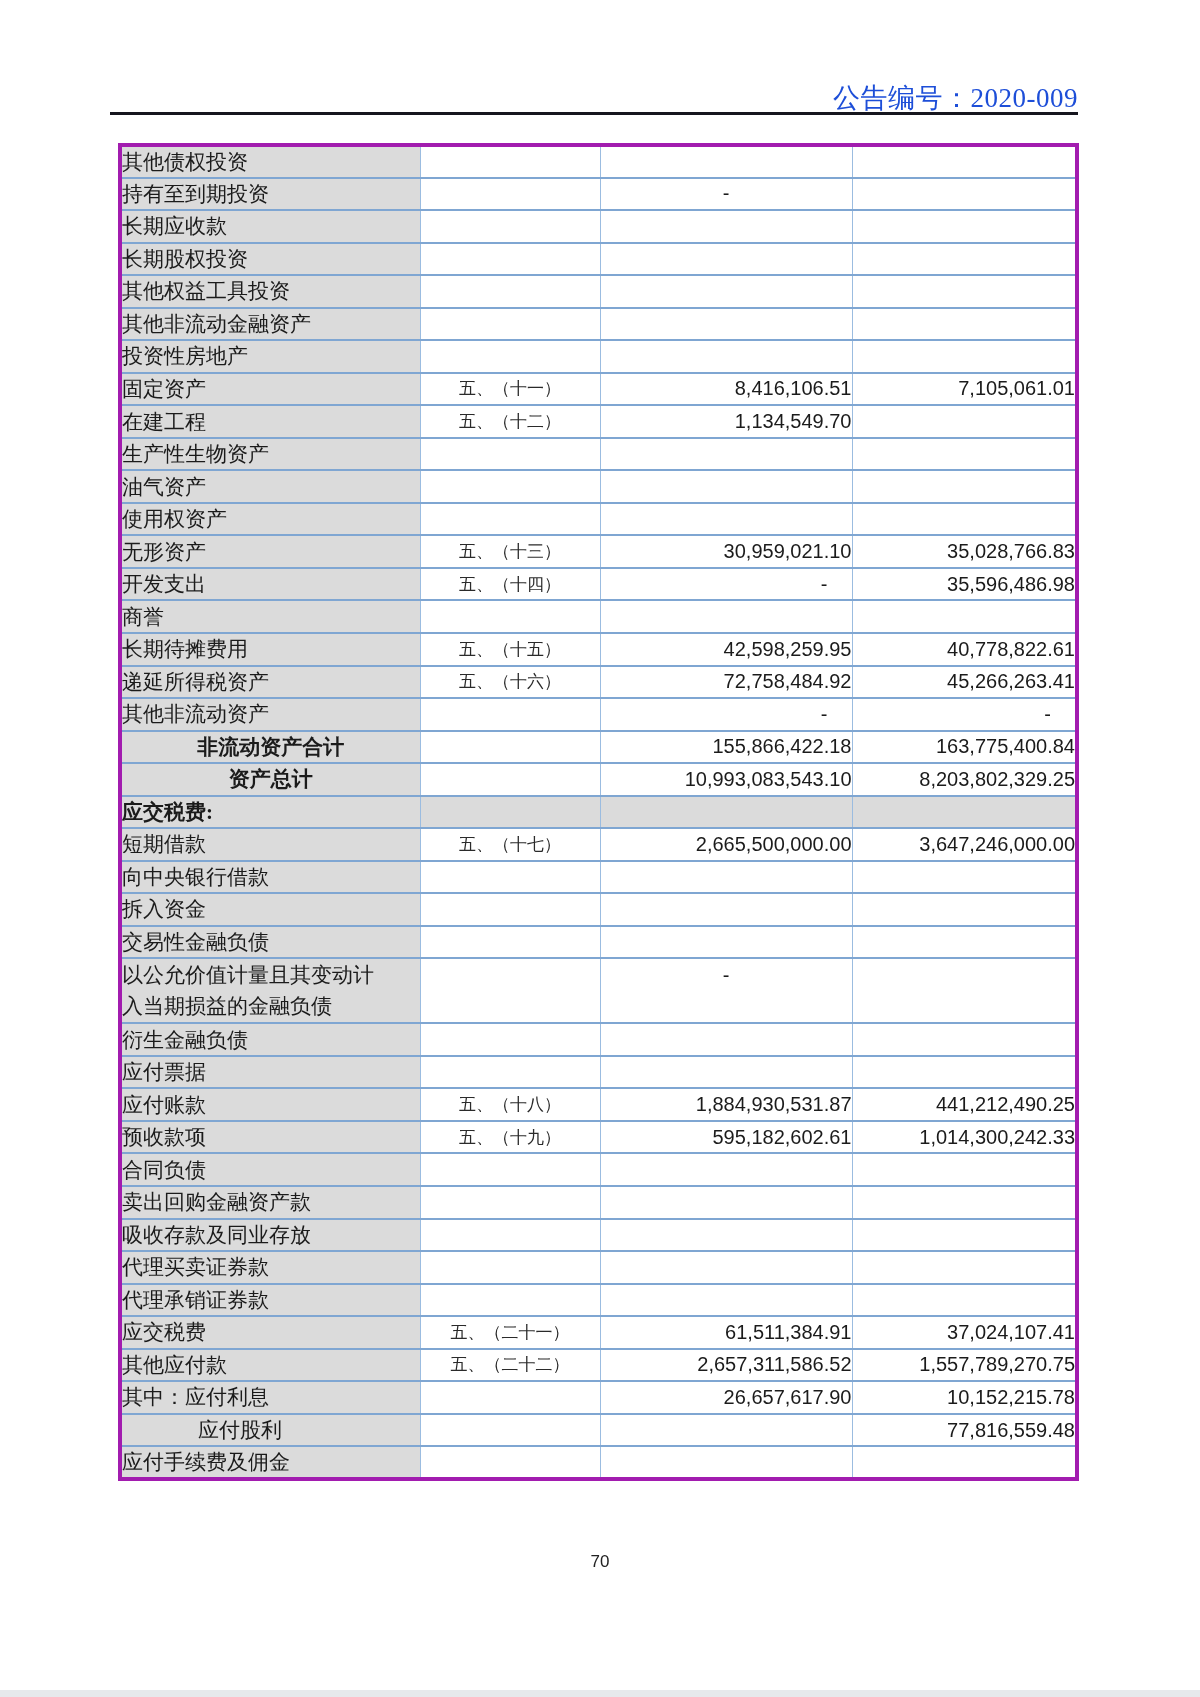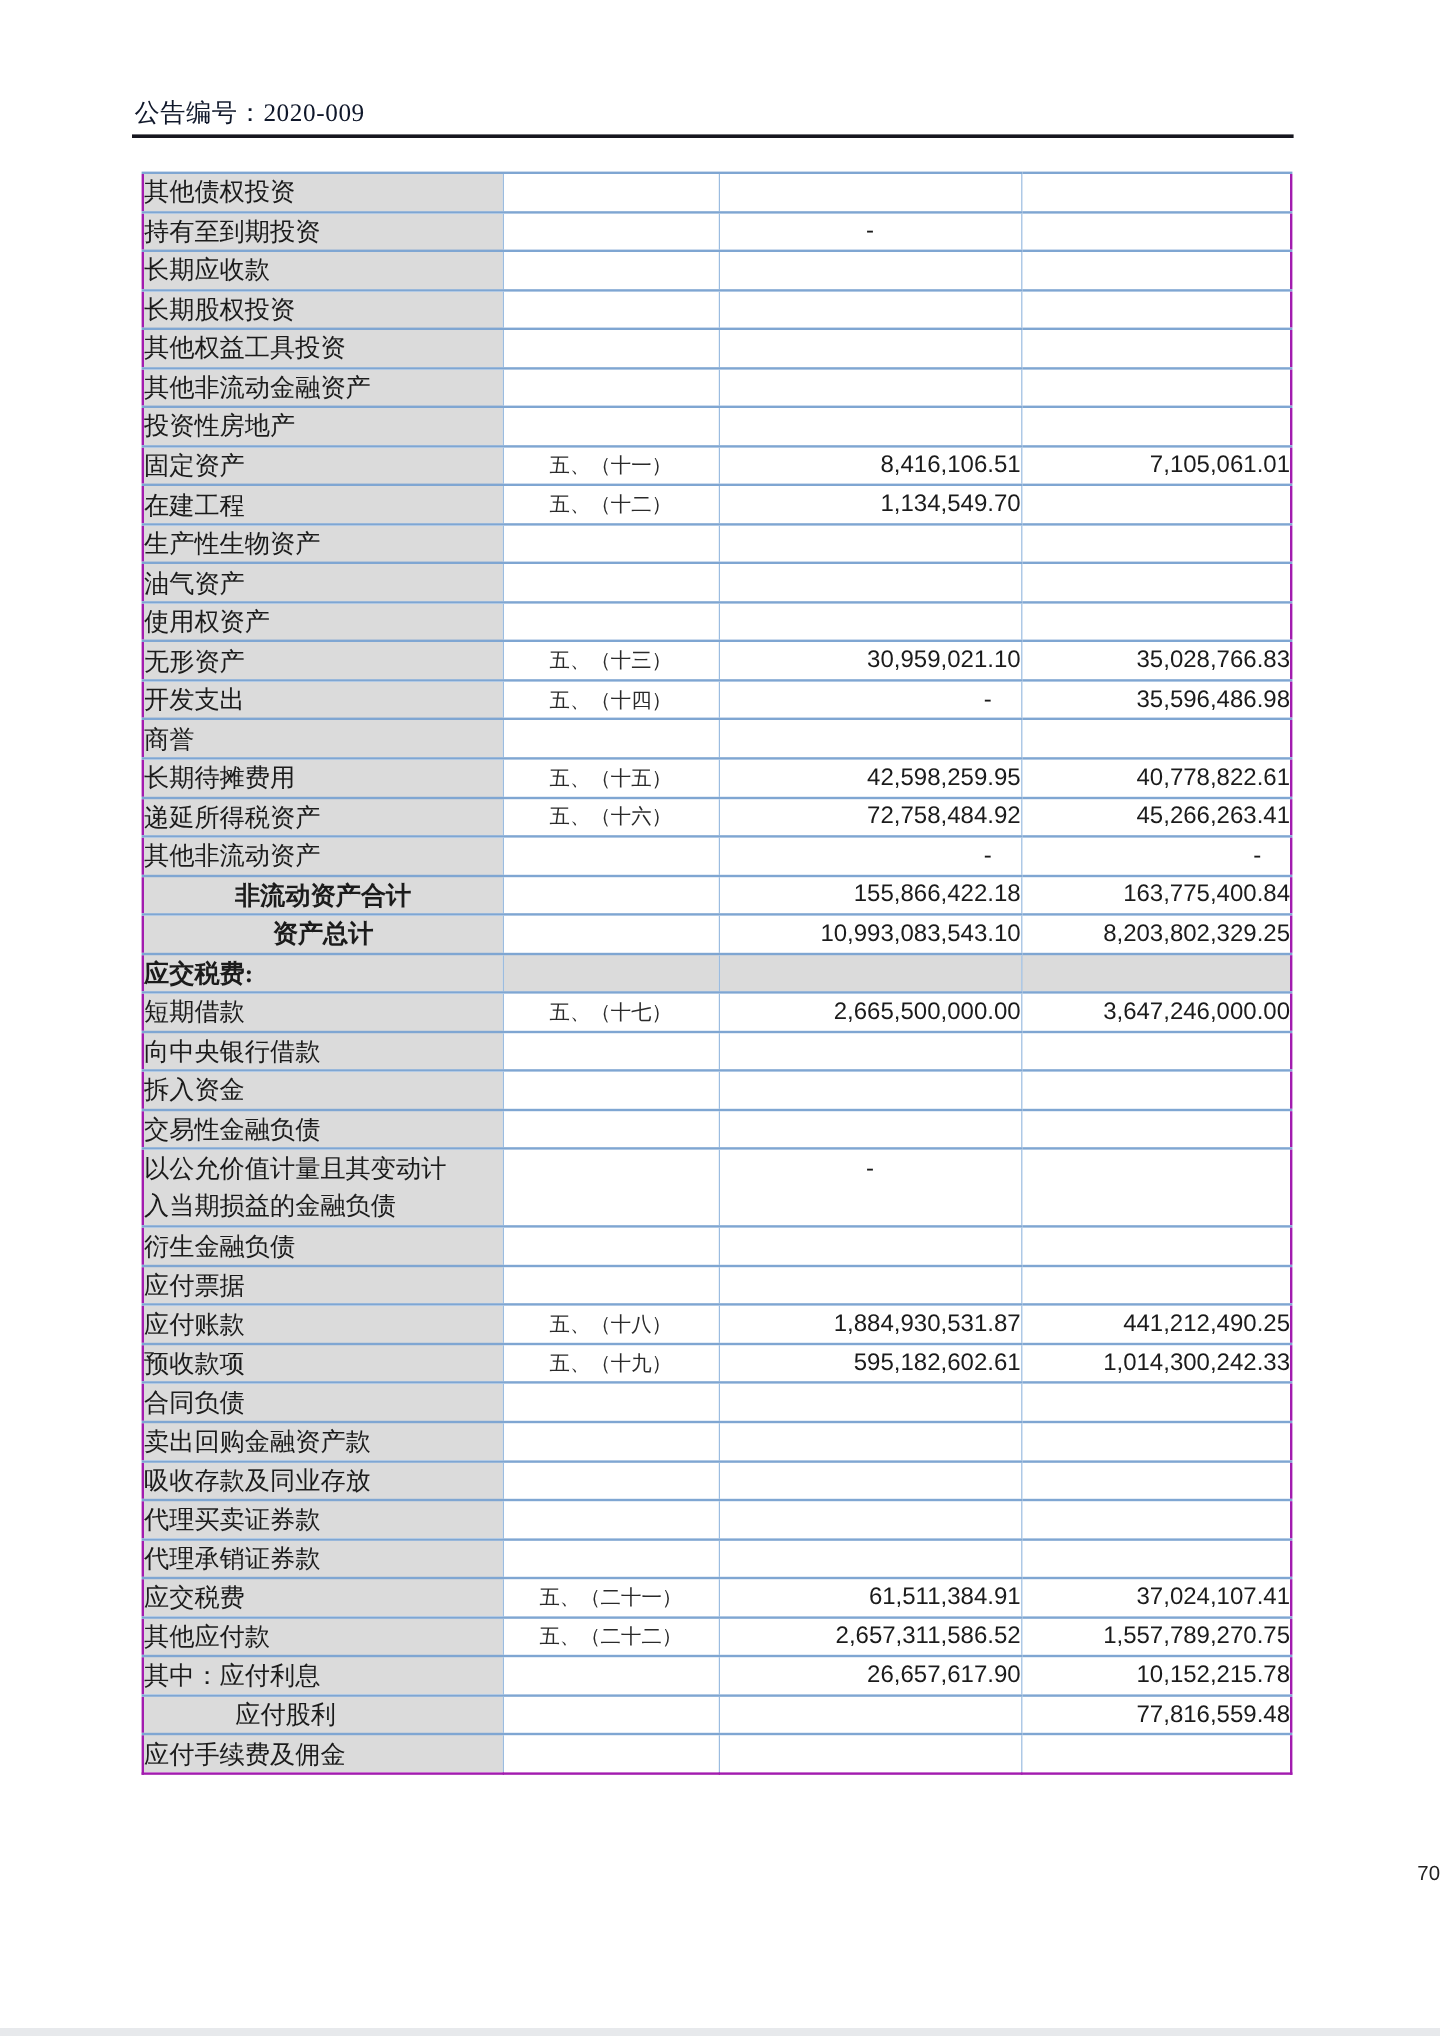--- a/index.html
+++ b/index.html
@@ -6,32 +6,32 @@
   .page{
     position:relative;
     width:1200px;height:1697px;
     background:#ffffff;
     font-family:"Liberation Serif","DejaVu Serif",serif;
     color:#1b1b1b;
     overflow:hidden;
   }
   .page-header{
     position:absolute;top:80px;left:112px;width:966px;
-    font-size:21px;letter-spacing:0.5px;color:#0f172a;
+    text-align:right;font-size:27px;letter-spacing:0.5px;color:#1d4ed8;
   }
   .header-rule{
     position:absolute;top:112px;left:110px;width:968px;height:2.5px;
     background:#16161e;
   }
   table.bs{
     position:absolute;top:143px;left:118px;
     width:957px;
     border-collapse:collapse;
     table-layout:fixed;
-    border:2px solid #a21caf;
+    border:4px solid #a21caf;
   }
   table.bs td{
     border-left:1px solid #9bbce0;
     border-right:1px solid #9bbce0;
     border-top:2px solid #7fa6d2;
     padding:0;
     vertical-align:middle;
     overflow:hidden;
   }
   table.bs tr{height:32.54px;}
@@ -57,21 +57,21 @@
   td.c-num{
     text-align:right;
     padding-right:10px;
     font-family:"Liberation Sans","DejaVu Sans",sans-serif;
     font-size:20px;
   }
   td.c-num.dash{padding-right:24px;}
   td.c-num.center{text-align:center;padding-right:0;}
   .page-footer{
     position:absolute;top:1552px;left:0;width:1200px;
-    text-align:right;font-size:17px;
+    text-align:center;font-size:17px;
     font-family:"Liberation Sans","DejaVu Sans",sans-serif;
     color:#222;
   }
   .page-bottom-strip{
     position:absolute;bottom:0;left:0;width:1200px;height:7px;
     background:#e7e9ec;
   }
 </style>
 </head>
 <body>

